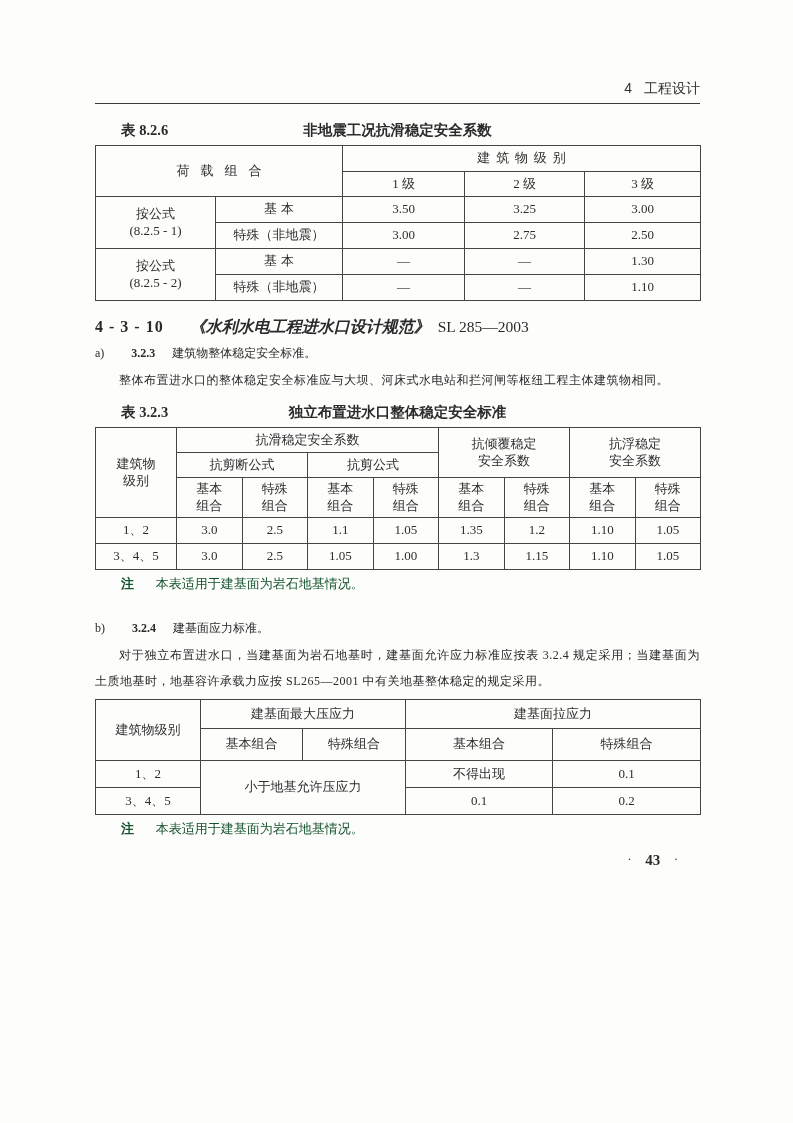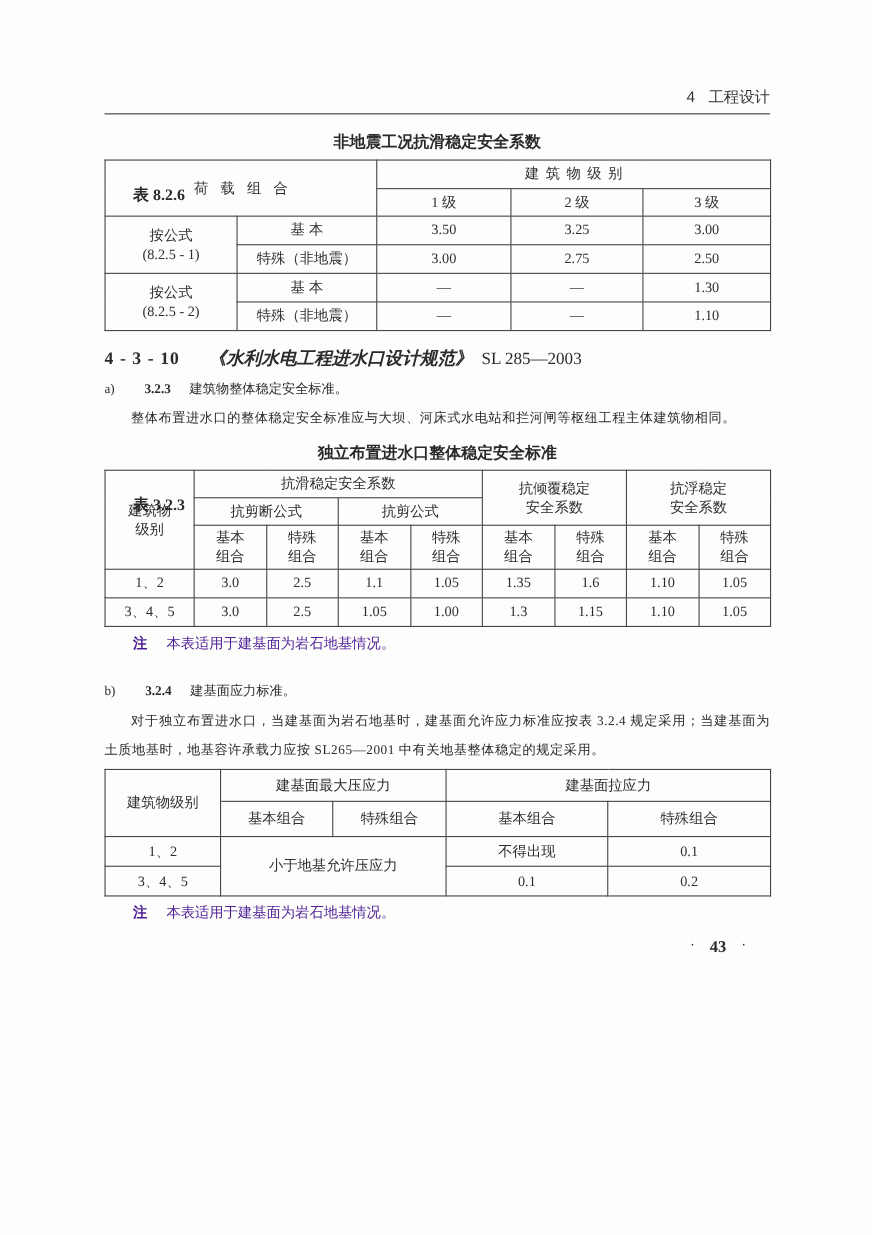--- a/index.html
+++ b/index.html
@@ -29,21 +29,21 @@
     color: #333;
   }
   
   .caption {
     position: relative;
     height: 20px;
     line-height: 20px;
     font-size: 14.5px;
     font-weight: bold;
   }
-  .caption .caption-label { position: absolute; left: 26px; margin-top: 48px; }
+  .caption .caption-label { position: absolute; left: 26px; }
   .caption .caption-title { display: block; text-align: center; }
   .cap-1 { margin-top: 16px; }
   .cap-2 { margin-top: 9px; }
   .cap-3 { margin-top: 6px; }
   
   table.doc-table {
     width: 100%;
     border-collapse: collapse;
     table-layout: fixed;
     margin-top: 5px;
@@ -67,21 +67,22 @@
   
   .ls-wide { letter-spacing: .85em; padding-left: .85em; }
   .ls-mid  { letter-spacing: .45em; padding-left: .45em; }
   .ls-sm   { letter-spacing: .3em;  padding-left: .3em; }
   
   .table-note {
     margin-top: 6px;
     padding-left: 26px;
     font-size: 13px;
     line-height: 17px;
-    color: #4c1d95;
+    color: #14532d;
+    font-family: Liberation Mono, monospace;
   }
   .table-note .note-label { font-weight: bold; margin-right: 14px; }
   
   .sec-heading {
     margin-top: 13px;
     font-size: 16px;
     line-height: 26px;
     font-weight: bold;
   }
   .sec-heading .sec-num { letter-spacing: 1px; margin-right: 22px; }
@@ -253,21 +254,21 @@
             <div>组合</div>
           </td>
       </tr>
       <tr class="h27">
         <td>1、2</td>
         <td>3.0</td>
         <td>2.5</td>
         <td>1.1</td>
         <td>1.05</td>
         <td>1.35</td>
-        <td>1.6</td>
+        <td>1.2</td>
         <td>1.10</td>
         <td>1.05</td>
       </tr>
       <tr class="h27">
         <td>3、4、5</td>
         <td>3.0</td>
         <td>2.5</td>
         <td>1.05</td>
         <td>1.00</td>
         <td>1.3</td>

